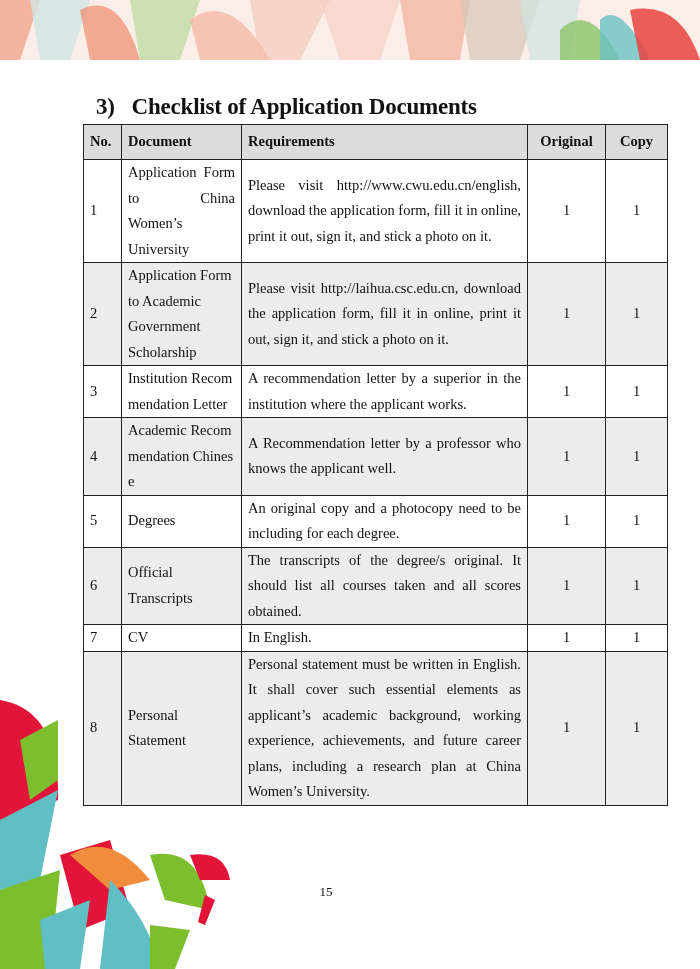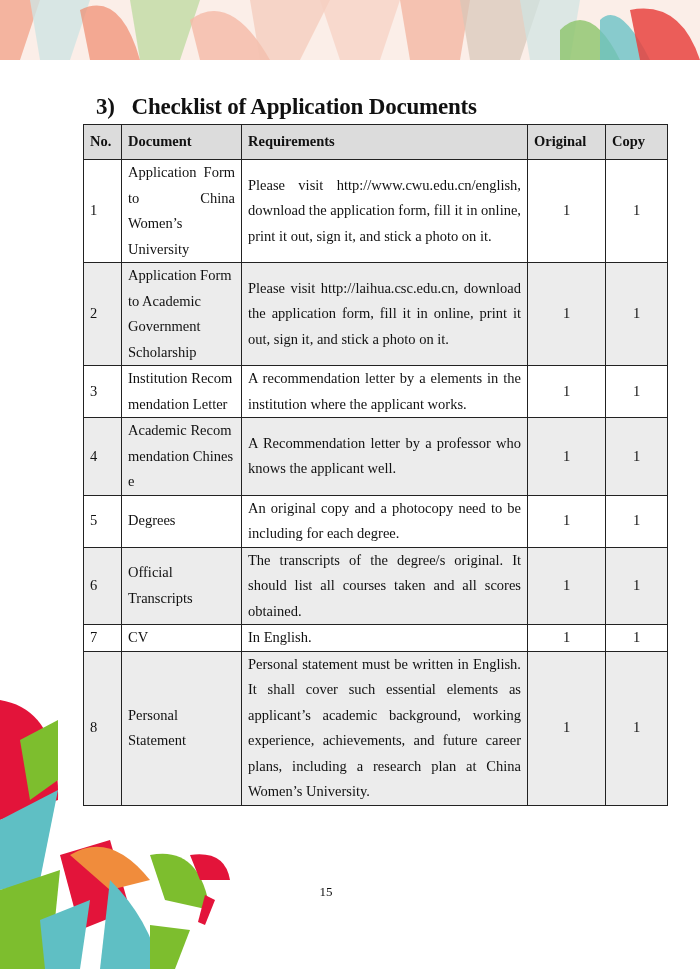--- a/index.html
+++ b/index.html
@@ -5,21 +5,21 @@
   html, body { margin:0; padding:0; }
   body { width:700px; height:969px; position:relative; overflow:hidden; background:#ffffff;
          font-family:"Liberation Serif", "DejaVu Serif", serif; color:#111; }
   .banner { position:absolute; left:0; top:0; width:700px; height:60px; overflow:hidden; background:#fbeee8; }
   .deco { position:absolute; left:0; top:680px; width:240px; height:289px; overflow:hidden; }
   .title { position:absolute; left:96px; top:94px; font-weight:bold; font-size:23px; letter-spacing:-0.2px; }
   .title .num { display:inline-block; width:30px; }
   table { position:absolute; left:58px; top:124px; border-collapse:collapse; width:584px; table-layout:fixed; background:#fff;margin-left:25px; }
   td, th { border:1.3px solid #222; font-size:14.5px; line-height:25.5px; padding:0 6px; vertical-align:middle; }
   th { background:#dcdcdc; font-weight:bold; text-align:left; height:34px; }
-  th.c { text-align:left; }
+  th.c { text-align:center; }
   td.req { text-align:justify; text-align-last:left; }
   td.c { text-align:center; }
   tr.shade td { background:#ececec; }
   tr.white td { background:#ffffff; }
   .page-num { position:absolute; left:0; width:652px; top:884px; text-align:center; font-size:13px; }
 </style>
 </head>
 <body>
 
 <div class="banner">
@@ -73,21 +73,21 @@
     <tr class="shade">
       <td>2</td>
       <td>Application Form to Academic Government Scholarship</td>
       <td class="req">Please visit http://laihua.csc.edu.cn, download the application form, fill it in online, print it out, sign it, and stick a photo on it.</td>
       <td class="c">1</td>
       <td class="c">1</td>
     </tr>
     <tr class="white">
       <td>3</td>
       <td style="word-break:break-all">Institution Recommendation Letter</td>
-      <td class="req">A recommendation letter by a elements in the institution where the applicant works.</td>
+      <td class="req">A recommendation letter by a superior in the institution where the applicant works.</td>
       <td class="c">1</td>
       <td class="c">1</td>
     </tr>
     <tr class="shade">
       <td>4</td>
       <td style="word-break:break-all">Academic Recommendation Chinese</td>
       <td class="req">A Recommendation letter by a professor who knows the applicant well.</td>
       <td class="c">1</td>
       <td class="c">1</td>
     </tr>

